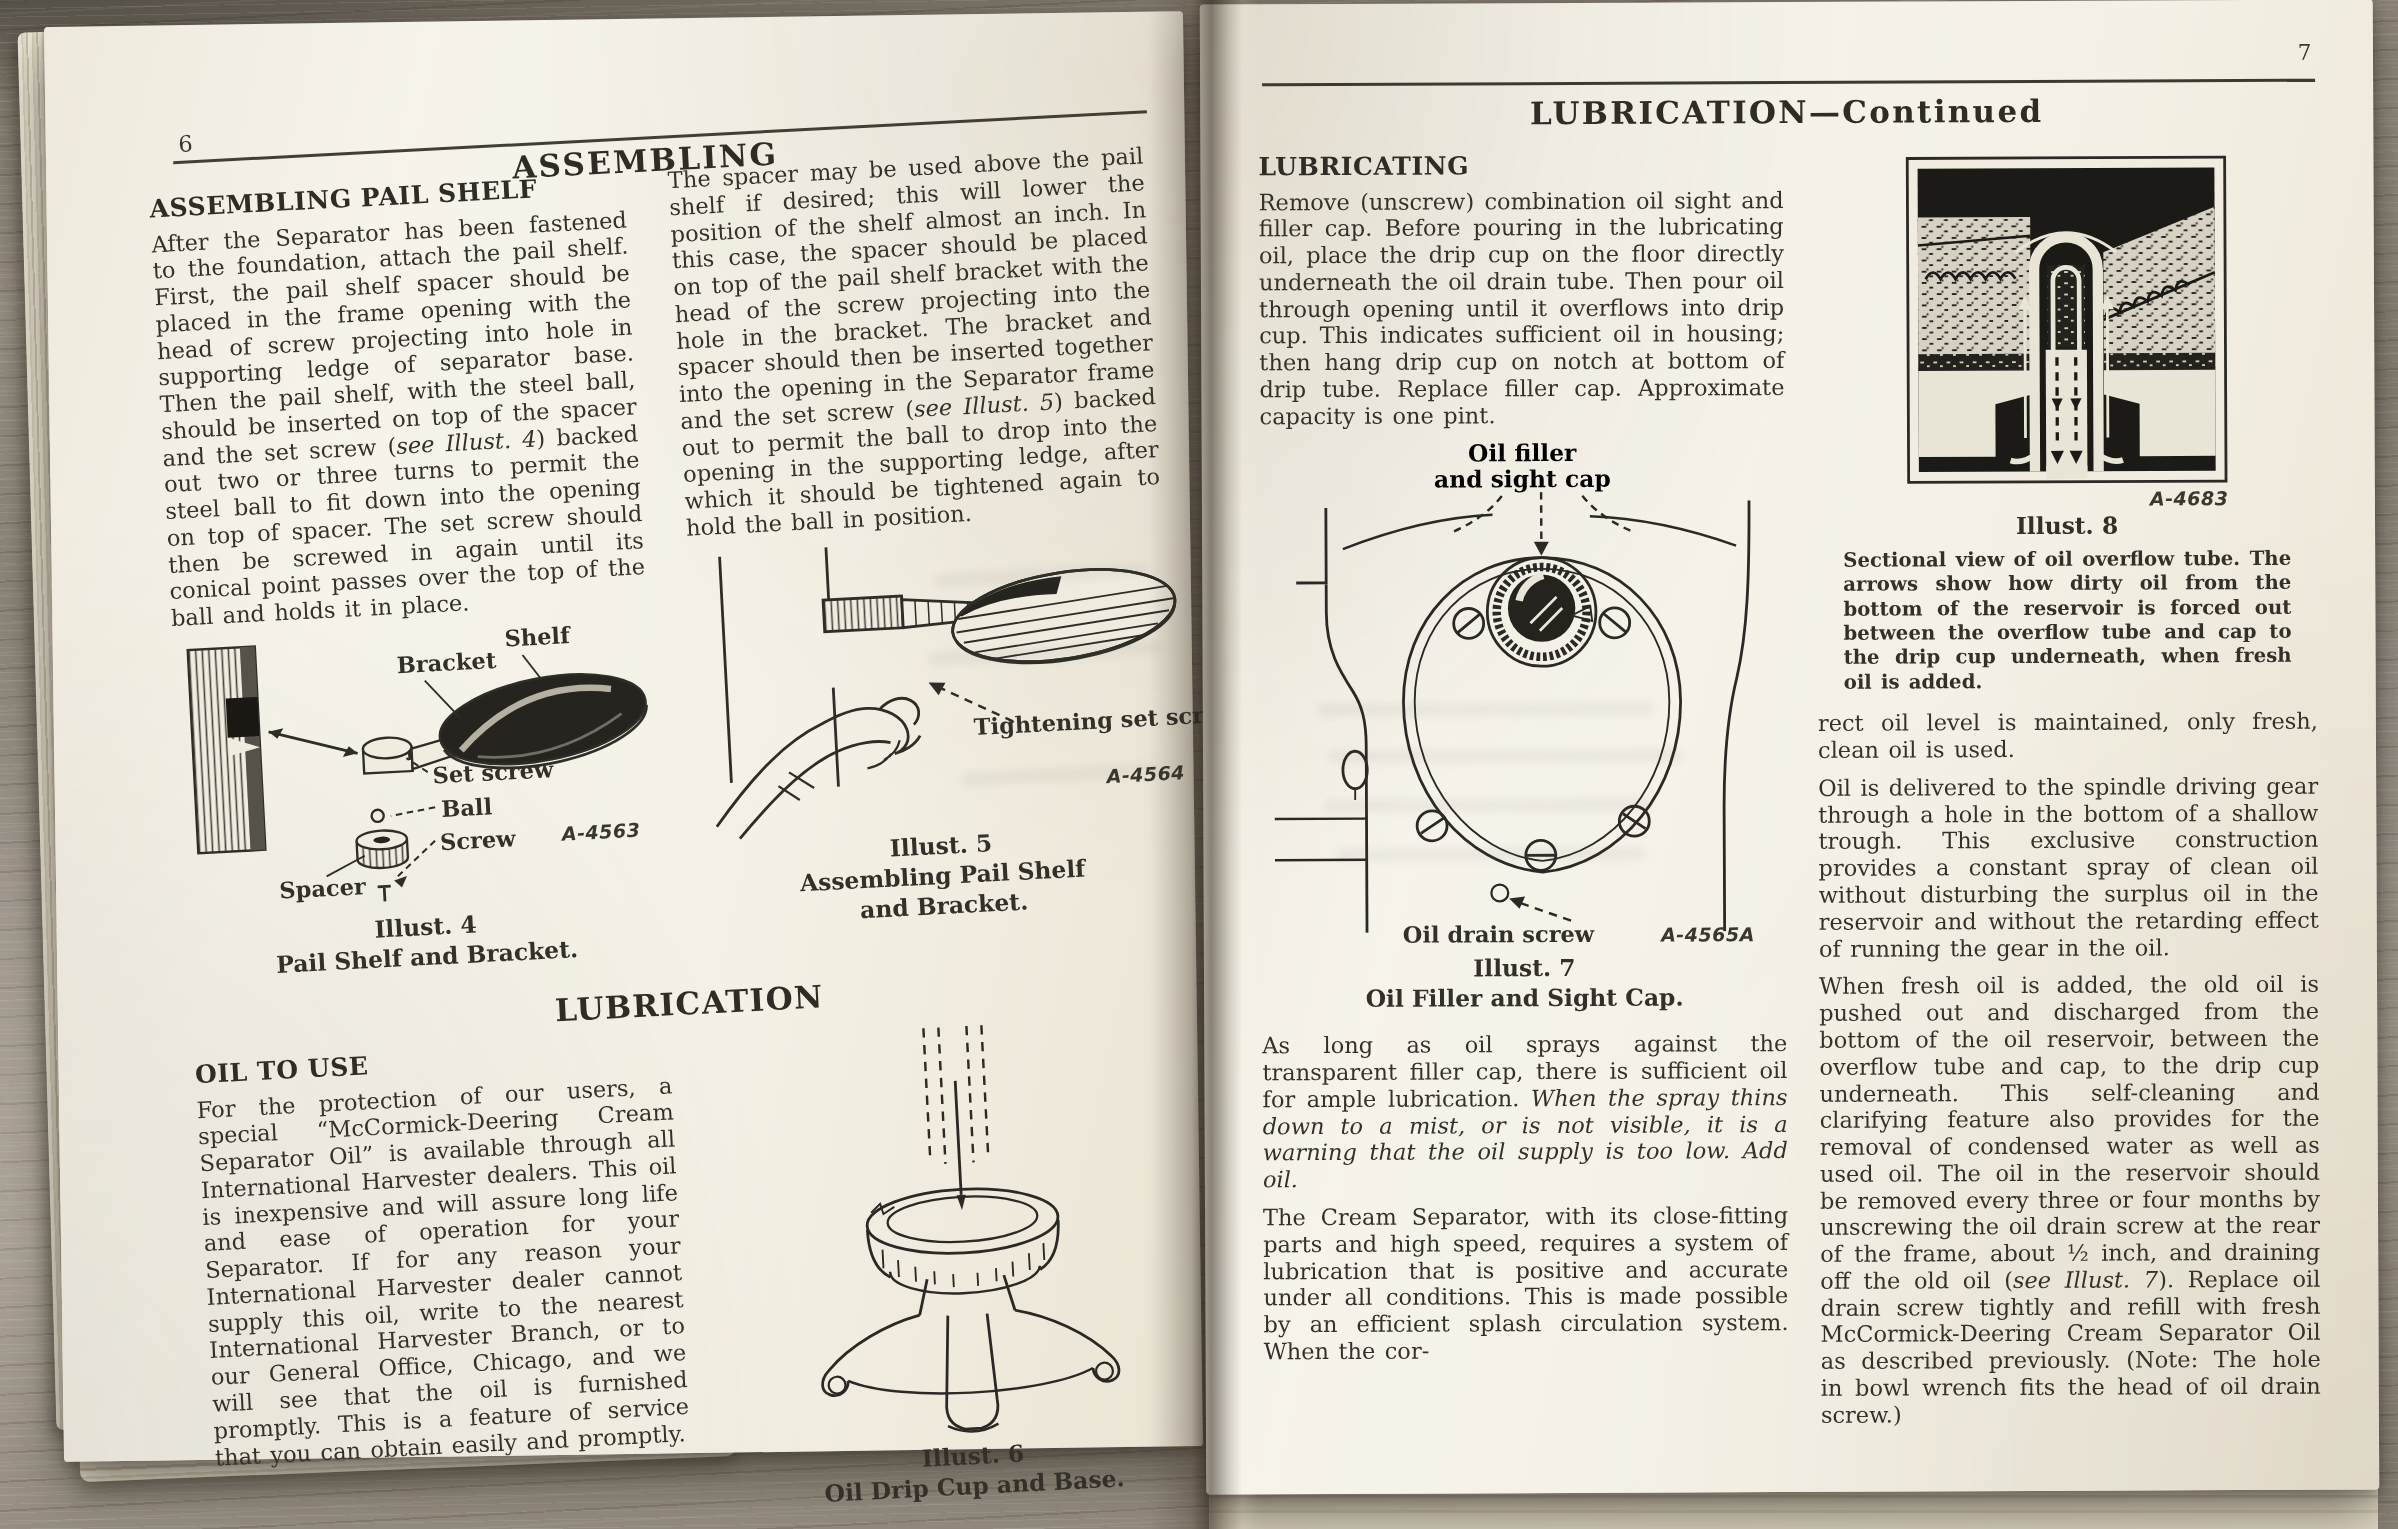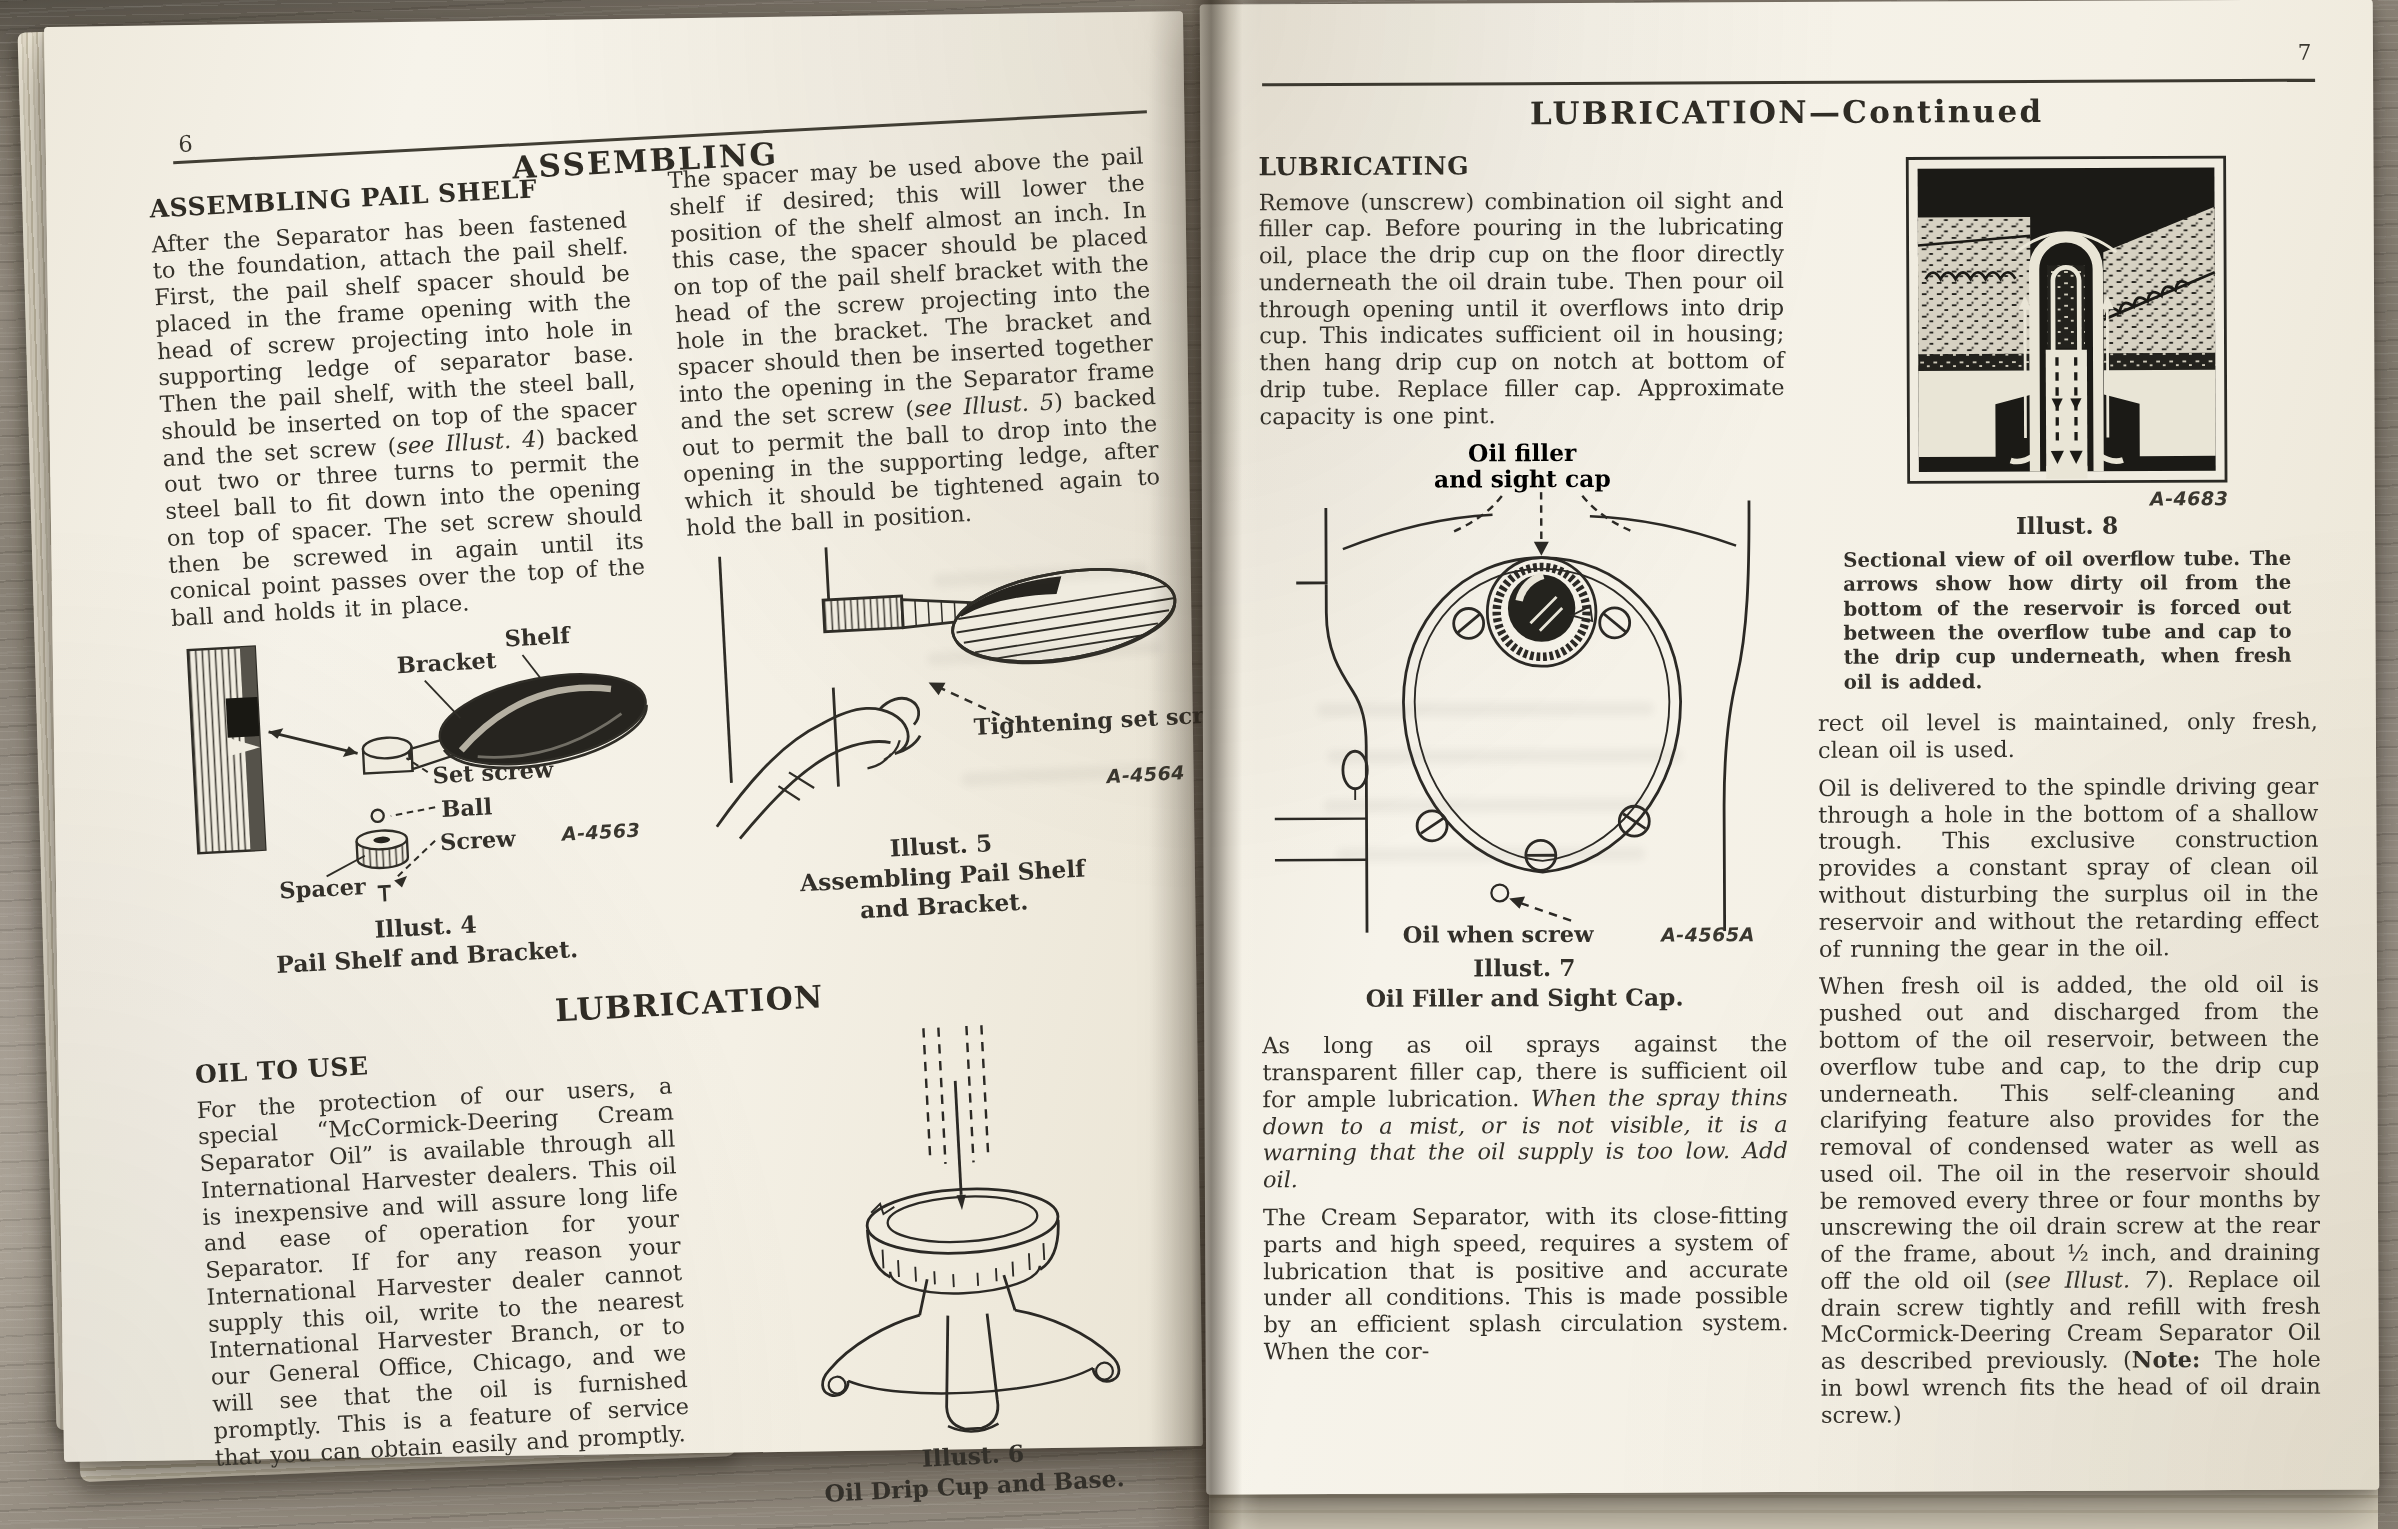--- a/index.html
+++ b/index.html
@@ -28,21 +28,21 @@
     radial-gradient(110% 120% at 0% 0%, rgba(92,76,52,.10), transparent 50%),
     radial-gradient(120% 120% at 100% 100%, rgba(92,76,52,.08), transparent 55%);}
   .gutter{position:absolute;left:1149px;top:0;width:111px;height:1529px;z-index:6;pointer-events:none;background:
     linear-gradient(90deg, rgba(70,58,42,0) 0%, rgba(70,58,42,.22) 38%, rgba(36,28,18,.52) 56%, rgba(70,58,42,.20) 72%, rgba(255,252,240,.10) 84%, rgba(70,58,42,0) 100%);}
 
   .lp-content{position:absolute;left:99px;top:79px;width:995px;transform:rotate(-2.2deg);transform-origin:0 0;}
   .rp-content{position:absolute;left:58px;top:36px;width:1057px;}
 
   .body-text{font-size:22.5px;line-height:1.19;text-align:justify;color:#34312a;word-spacing:.10em;margin:0 0 11.2px 0;}
   .body-text i{font-style:italic;}
-  .body-text b{font-weight:bold;}
+  .body-text b{font-weight:normal;}
   .sec-heading{font-size:25px;font-weight:bold;letter-spacing:0.6px;color:#2f2c25;margin:0 0 7.5px 0;}
   .page-title{font-size:31px;font-weight:bold;letter-spacing:2.3px;color:#2f2c25;text-align:center;}
   .mid-heading{font-size:31px;font-weight:bold;letter-spacing:1.4px;color:#2f2c25;text-align:center;margin:26px 0 13px 0;}
   .caption{text-align:center;font-weight:bold;font-size:23.4px;line-height:1.28;color:#33302a;}
   .figid{font-family:"DejaVu Sans",sans-serif;font-style:italic;font-weight:bold;font-size:19px;color:#3a372f;letter-spacing:0.5px;}
   .fig-label{font-weight:bold;font-size:22.5px;color:#33302a;white-space:nowrap;}
 
   .lp-header{position:relative;height:90px;}
   .lp-pagenum{position:absolute;left:32px;top:28px;font-size:22.5px;color:#3a372f;}
   .lp-rule{position:absolute;left:26px;right:-5.6px;top:58px;height:2.8px;background:#413e34;}
@@ -288,21 +288,21 @@
                 <path d="M258 4 C244 22 224 34 206 42" stroke-dasharray="8 6" stroke-width="2.6"></path>
                 <path d="M300 0 V52" stroke-dasharray="8 6" stroke-width="2.6"></path>
                 <path d="M300 68 l-8 -15 h16 z" fill="#2b2925" stroke="none"></path>
                 <path d="M344 4 C358 22 378 34 396 42" stroke-dasharray="8 6" stroke-width="2.6"></path>
                 <circle cx="254" cy="428" r="9" stroke-width="2.4"></circle>
                 <path d="M330 458 L268 436" stroke-dasharray="9 7" stroke-width="2.6"></path>
                 <path d="M264 434 l17 -2 l-6 13 z" fill="#2b2925" stroke="none"></path>
               </g>
             </svg>
             <div class="f7-row">
-              <span class="fig-label">Oil when screw</span>
+              <span class="fig-label">Oil drain screw</span>
               <span class="figid">A-4565A</span>
             </div>
             <div class="caption" style="margin-top:7.5px;">
               <div>Illust. 7</div>
               <div>Oil Filler and Sight Cap.</div>
             </div>
           </div>
 
           <p class="body-text" style="margin-top:17px;"><span>As long as oil sprays against the transparent filler cap, there is sufficient oil for ample lubrication.  </span><i>When the spray thins down to a mist, or is not visible, it is a warning that the oil supply is too low.  Add oil.</i></p>
           <p class="body-text">The Cream Separator, with its close-fitting parts and high speed, requires a system of lubrication that is positive and accurate under all conditions.  This is made possible by an efficient splash circulation system.  When the cor-</p>

